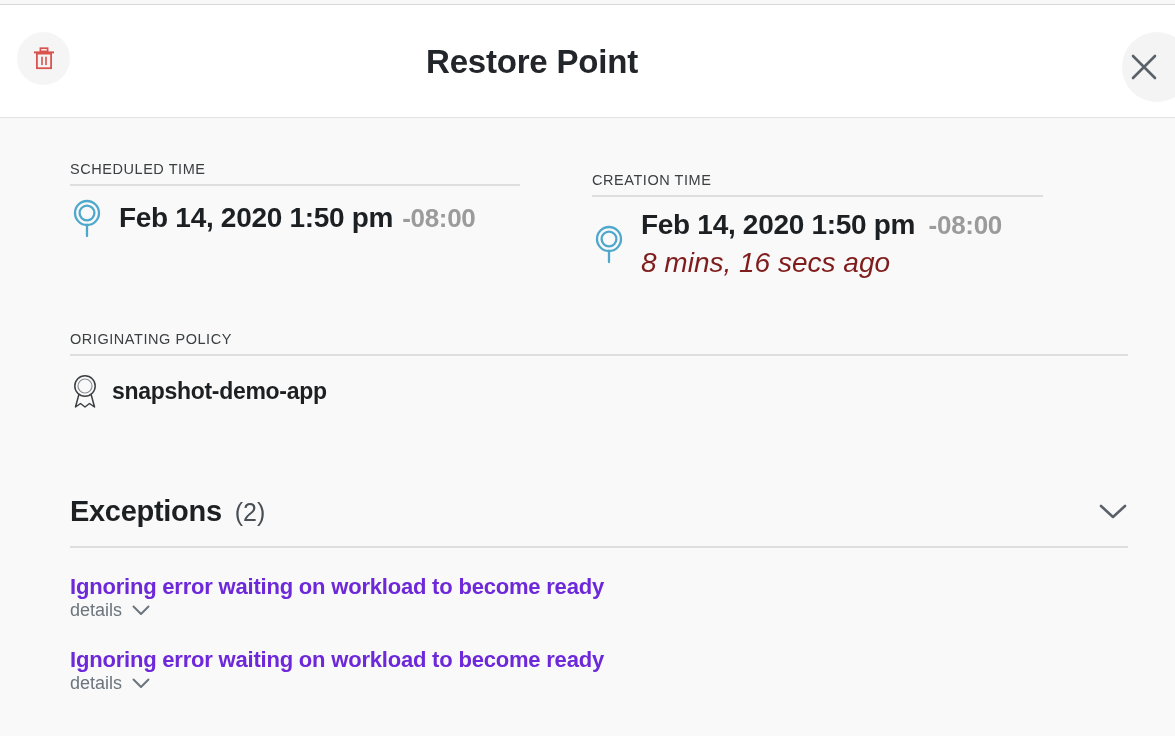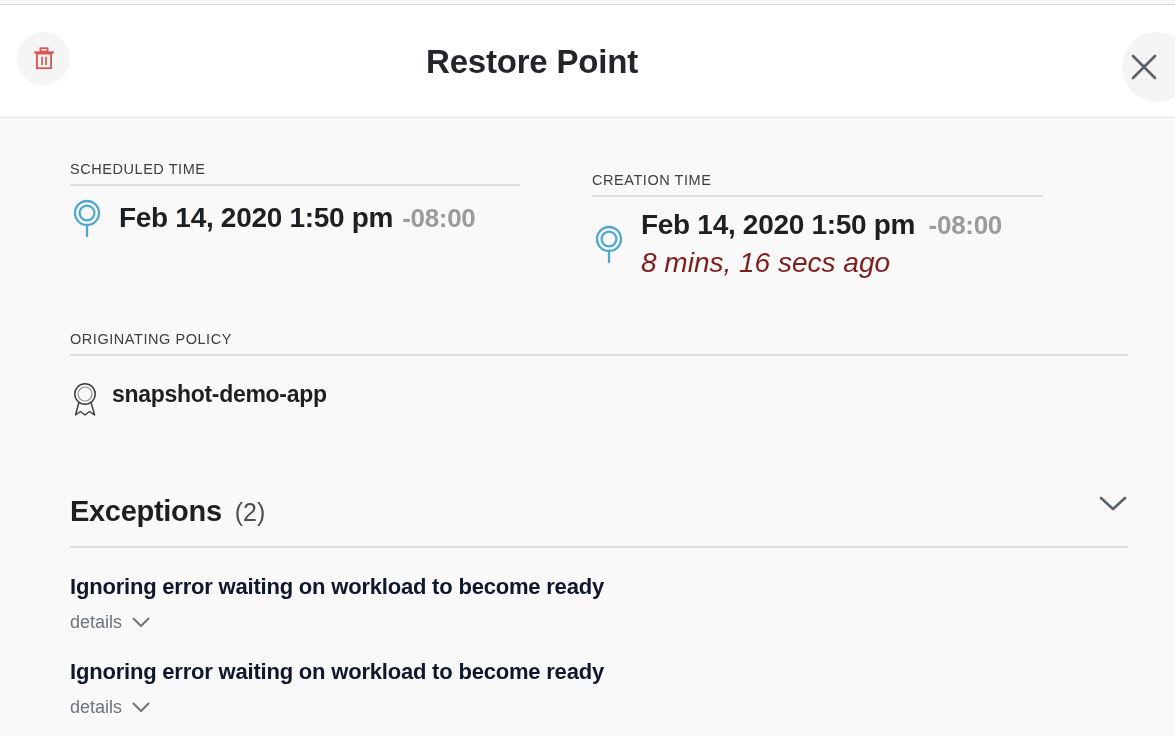--- a/index.html
+++ b/index.html
@@ -129,41 +129,42 @@
   .value-sub {
     font-size: 28px;
     font-style: italic;
     color: #7f1d1d;
     margin-top: 6px;
     white-space: nowrap;
   }
 
   .policy-row {
     display: flex;
-    align-items: flex-start;
-    margin-top: 25px;
+    align-items: center;
+    margin-top: 17px;
   }
   .policy-icon { flex: 0 0 auto; margin-right: 12px; }
   .policy-name {
     font-size: 23px;
     font-weight: bold;
     color: #1d2023;
     letter-spacing: -0.3px;
   }
 
   
   .exceptions {
     position: absolute;
     left: 70px;
     top: 376px;
     width: 1058px;
   }
 
   .exceptions-head {
     display: flex;
+    align-items: center;
     justify-content: space-between;
     padding-bottom: 18px;
     cursor: pointer;
   }
 
   .exceptions-title-wrap {
     display: flex;
     align-items: baseline;
   }
   .exceptions-title {
@@ -183,29 +184,29 @@
     height: 2px;
     background: #dedede;
     width: 100%;
   }
 
   .exception-item { margin-top: 26px; }
 
   .exception-msg {
     font-size: 22px;
     font-weight: bold;
-    color: #0f172a;
+    color: #6d28d9;
     letter-spacing: -0.2px;
     cursor: pointer;
   }
 
   .details-row {
     display: flex;
     align-items: center;
-    margin-top: 12px;
+    margin-top: 0;
     cursor: pointer;
     width: 78px;
   }
   .details-label {
     font-size: 18px;
     color: #6c757d;
     margin-right: 9px;
   }
 
   svg { display: block; }

